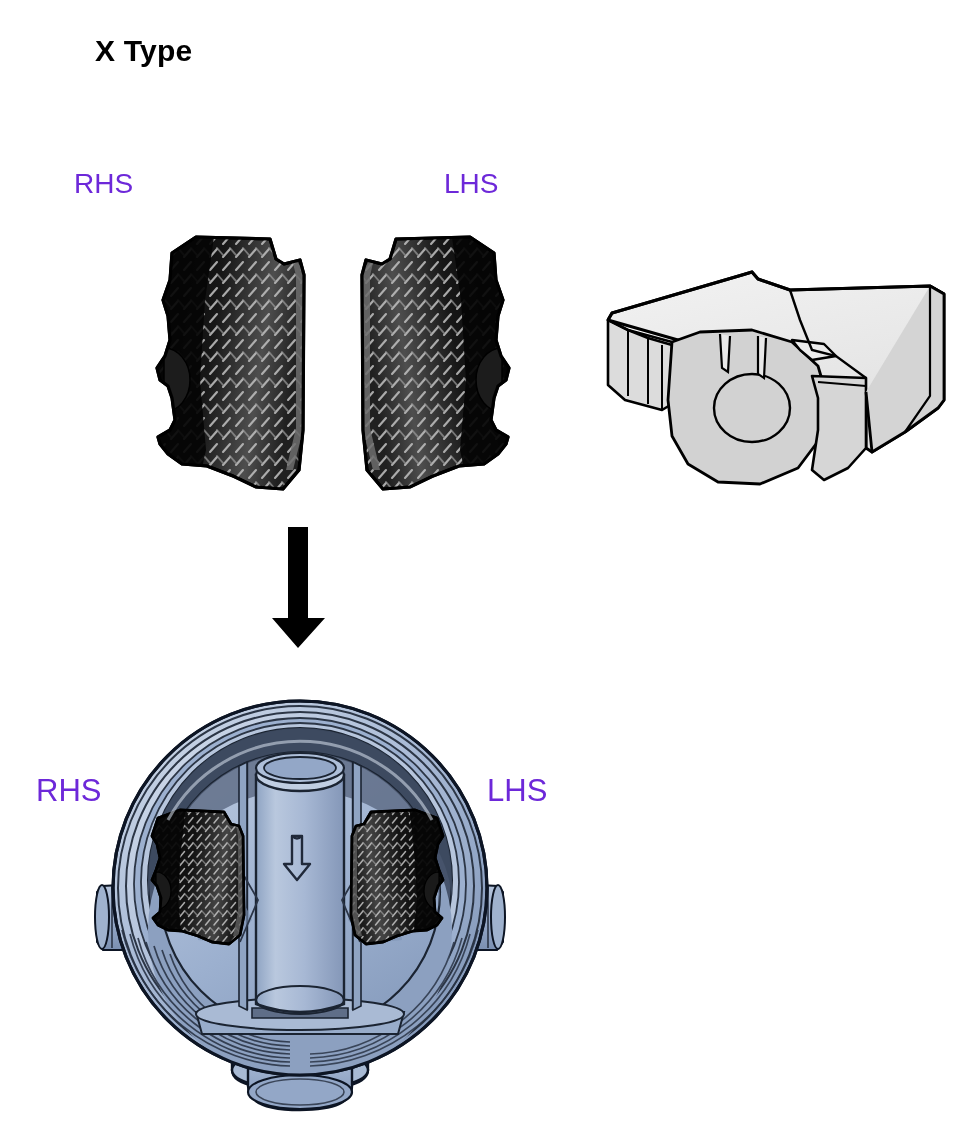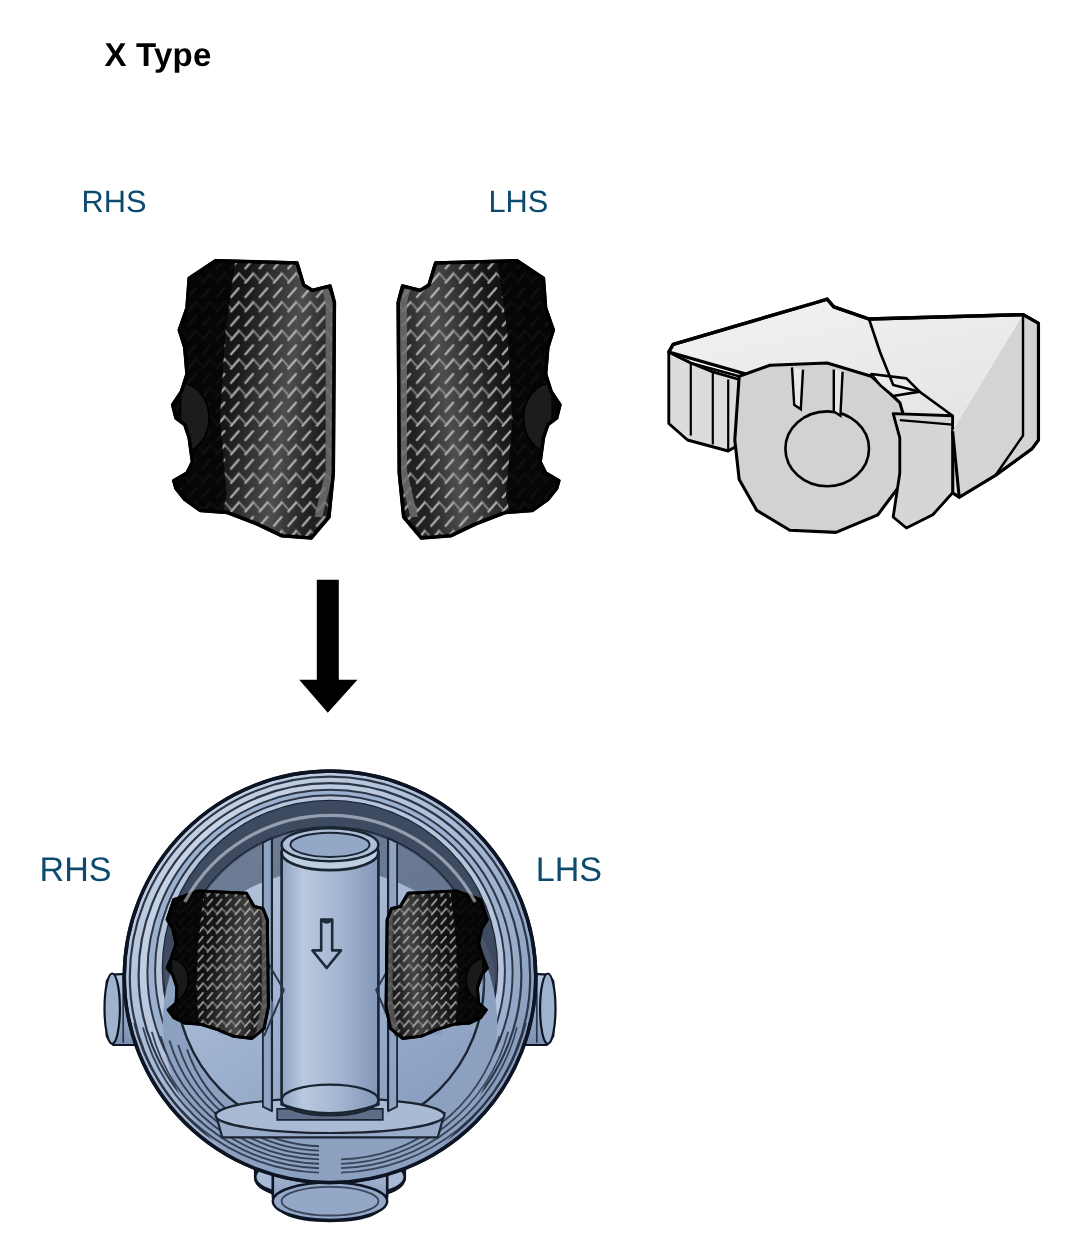--- a/index.html
+++ b/index.html
@@ -25,21 +25,21 @@
     left: 95px;
     top: 34px;
     font-size: 30px;
     font-weight: bold;
     color: #000000;
     letter-spacing: 0.2px;
     white-space: nowrap;
   }
   .lbl {
     position: absolute;
-    color: #0c4a6e;
+    color: #6d28d9;
     white-space: nowrap;
   }
   #lbl-rhs-top { left: 74px;  top: 168px; font-size: 28px; }
   #lbl-lhs-top { left: 444px; top: 168px; font-size: 28px; }
   #lbl-rhs-bot { left: 36px;  top: 773px; font-size: 31px; }
   #lbl-lhs-bot { left: 487px; top: 773px; font-size: 31px; }
 
   svg.art { position: absolute; left: 0; top: 0; overflow: visible; }
 </style>
 </head>

